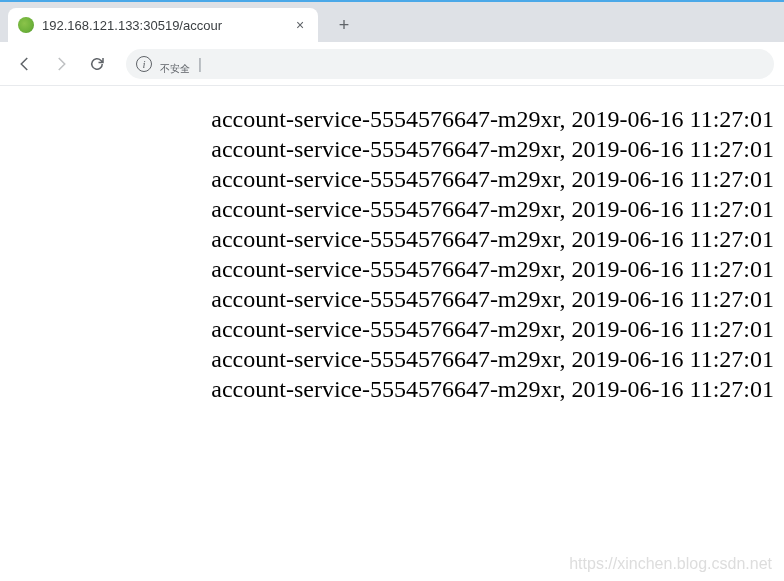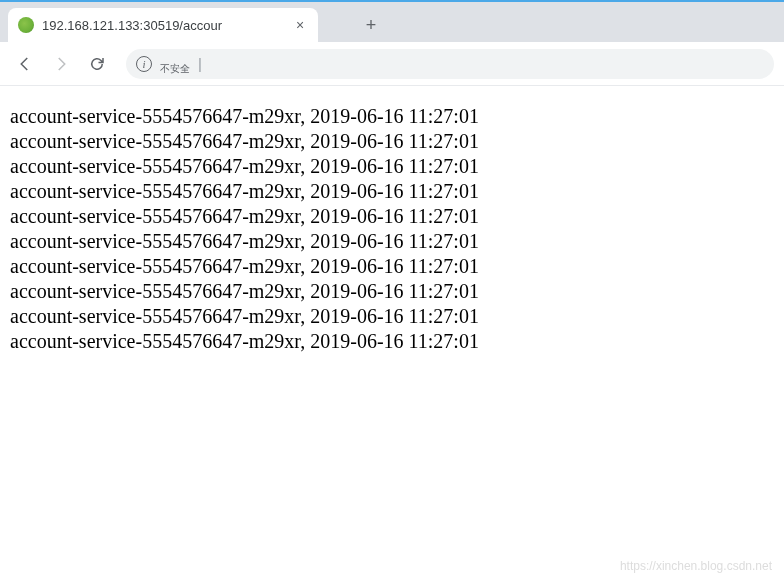--- a/index.html
+++ b/index.html
@@ -16,21 +16,20 @@
       position: relative;
       border-top: 2px solid #4aa8e8;
     }
     .tab-bar {
       background: #dee1e6;
       height: 40px;
       display: flex;
       align-items: flex-end;
       padding-left: 8px;
       padding-top: 17px;
-      gap: 27px;
     }
     .tab {
       background: #fff;
       height: 34px;
       width: 310px;
       border-radius: 8px 8px 0 0;
       display: flex;
       align-items: center;
       padding: 0 10px;
       position: relative;
@@ -142,32 +141,33 @@
     }
     .url-port {
       color: #5f6368;
     }
     .url-path {
       color: #5f6368;
     }
     .content {
       padding: 18px 10px;
       font-family: "Times New Roman", serif;
-      font-size: 20px;
+      font-size: 24px;
       color: #000;
       line-height: 1.25;
+      text-align: right;
     }
     .content-line {
       white-space: nowrap;
     }
     .watermark {
       position: absolute;
       bottom: 8px;
       right: 12px;
-      font-size: 12px;
+      font-size: 16px;
       color: #ddd;
       font-family: Arial, sans-serif;
     }
   </style>
 </head>
 <body>
 
 <div class="tab-bar">
   <div class="tab">
     <div class="favicon"></div>

